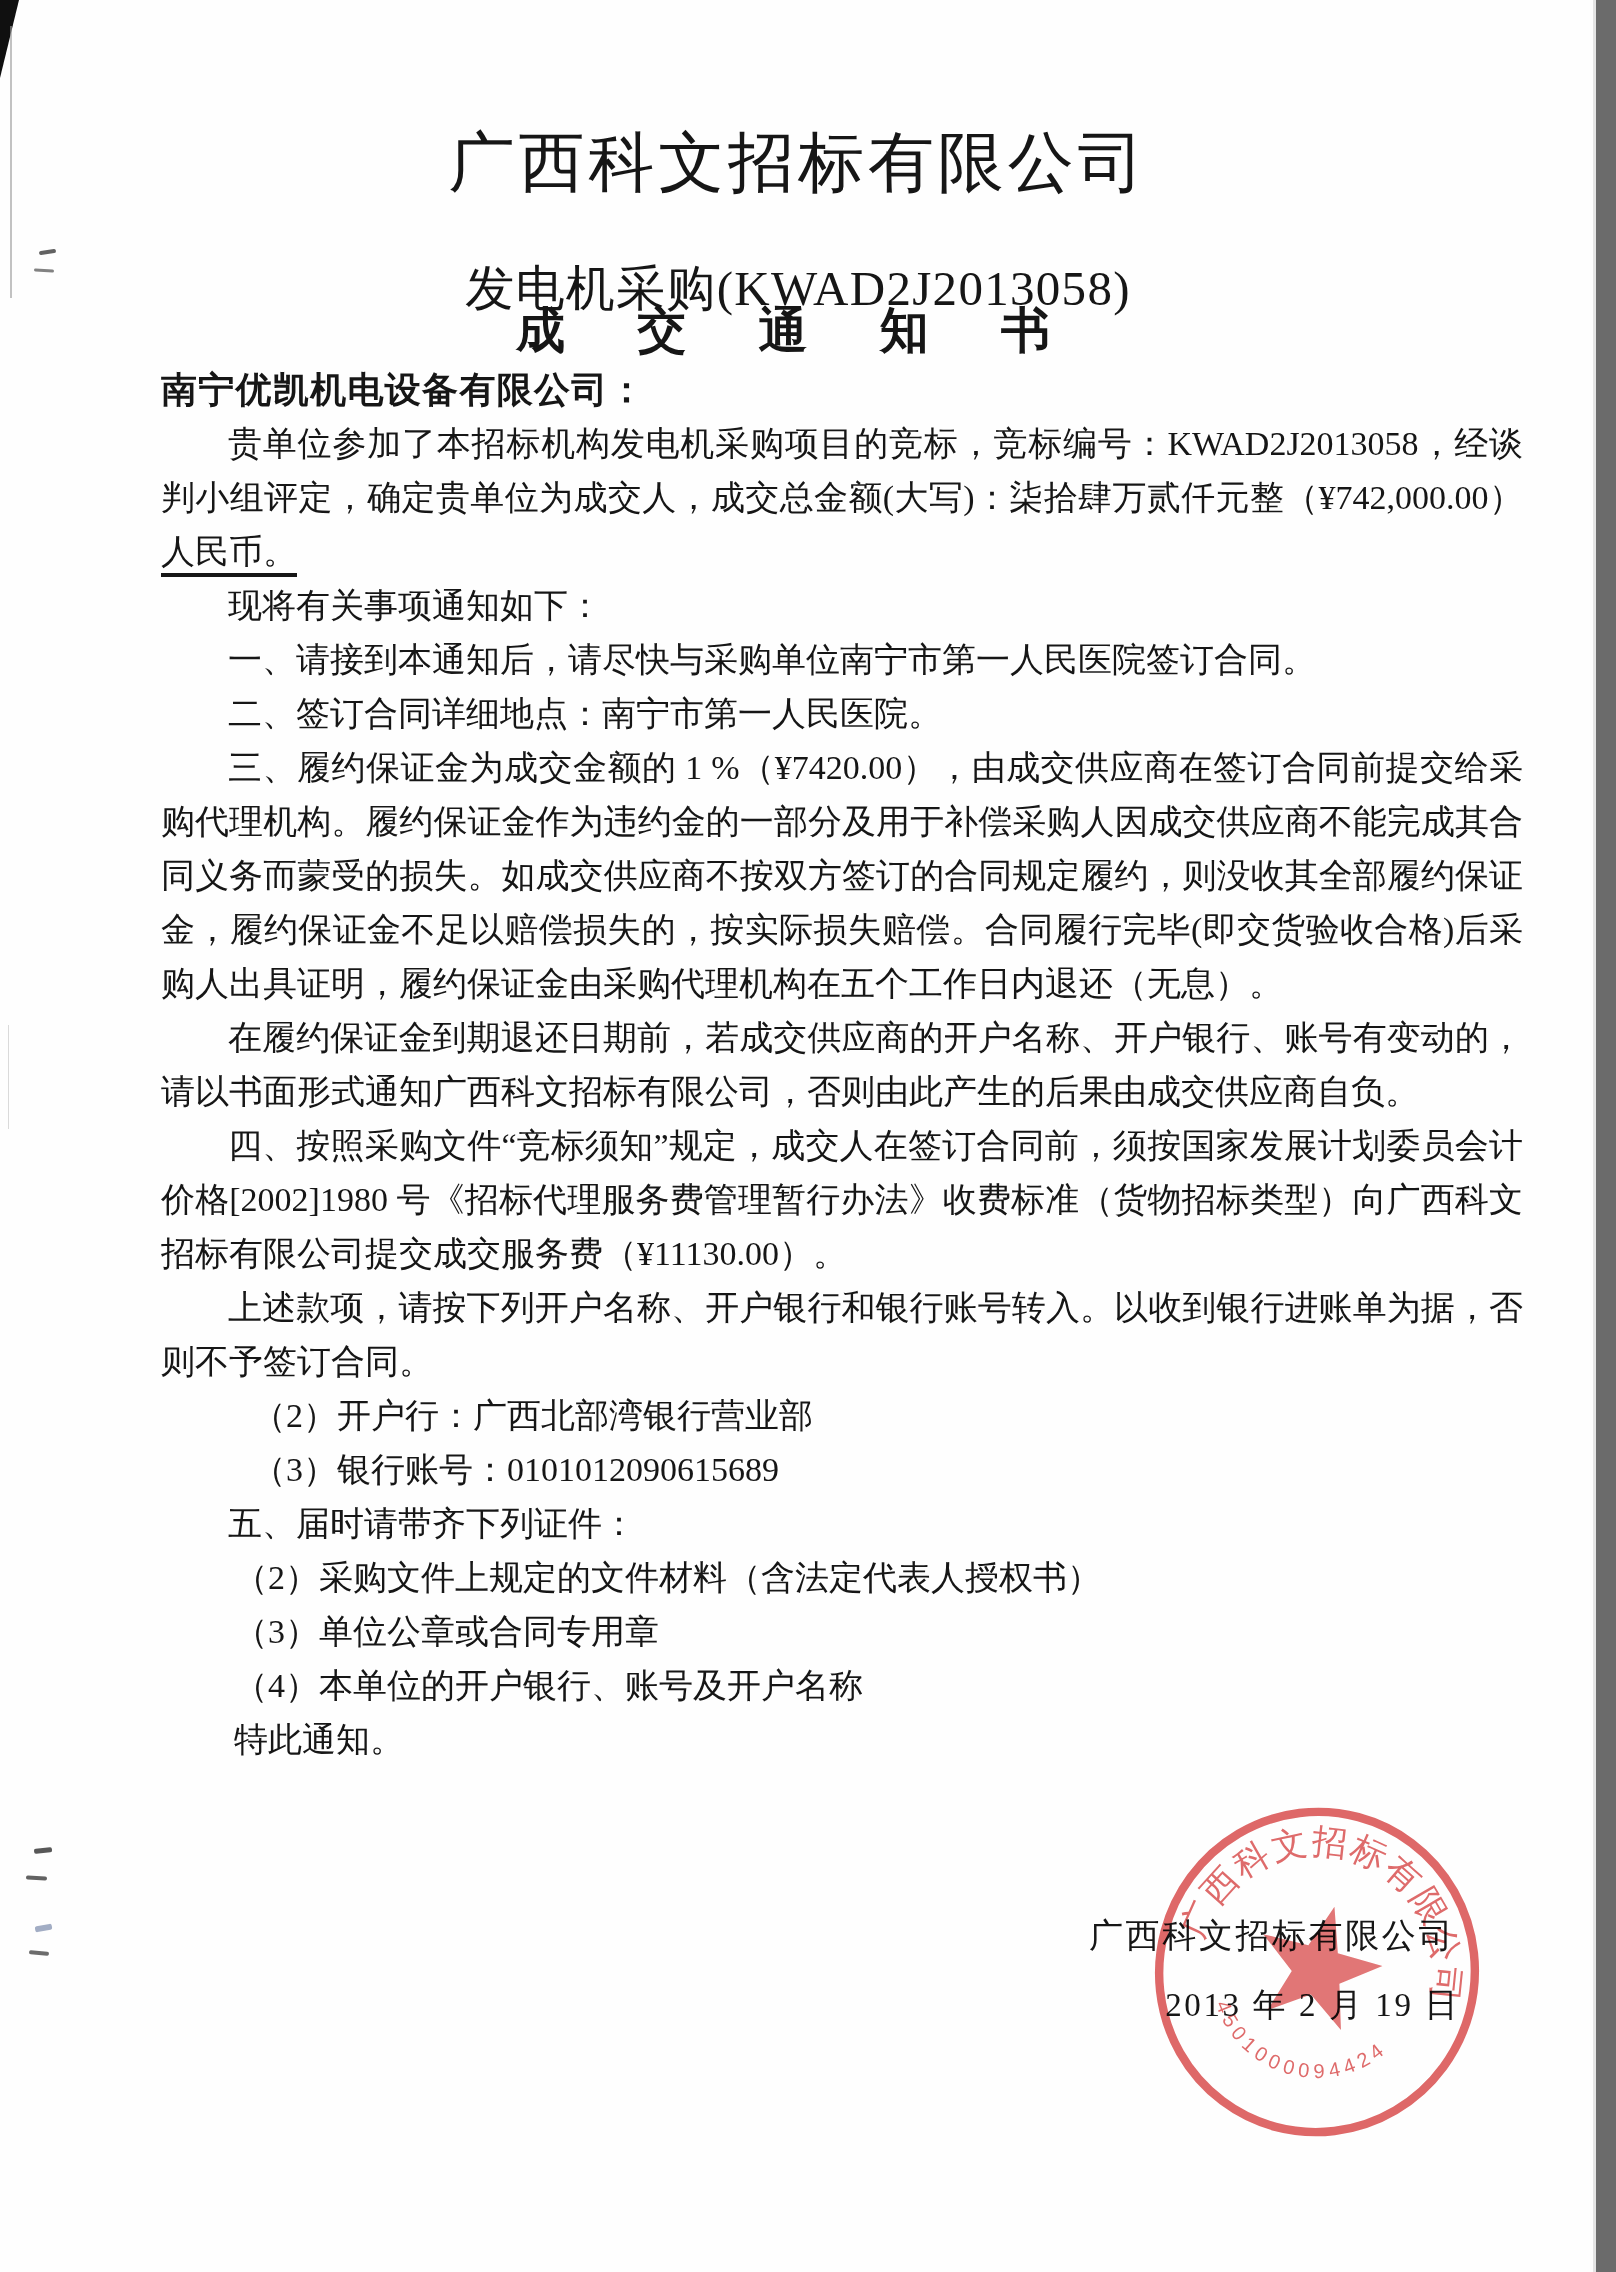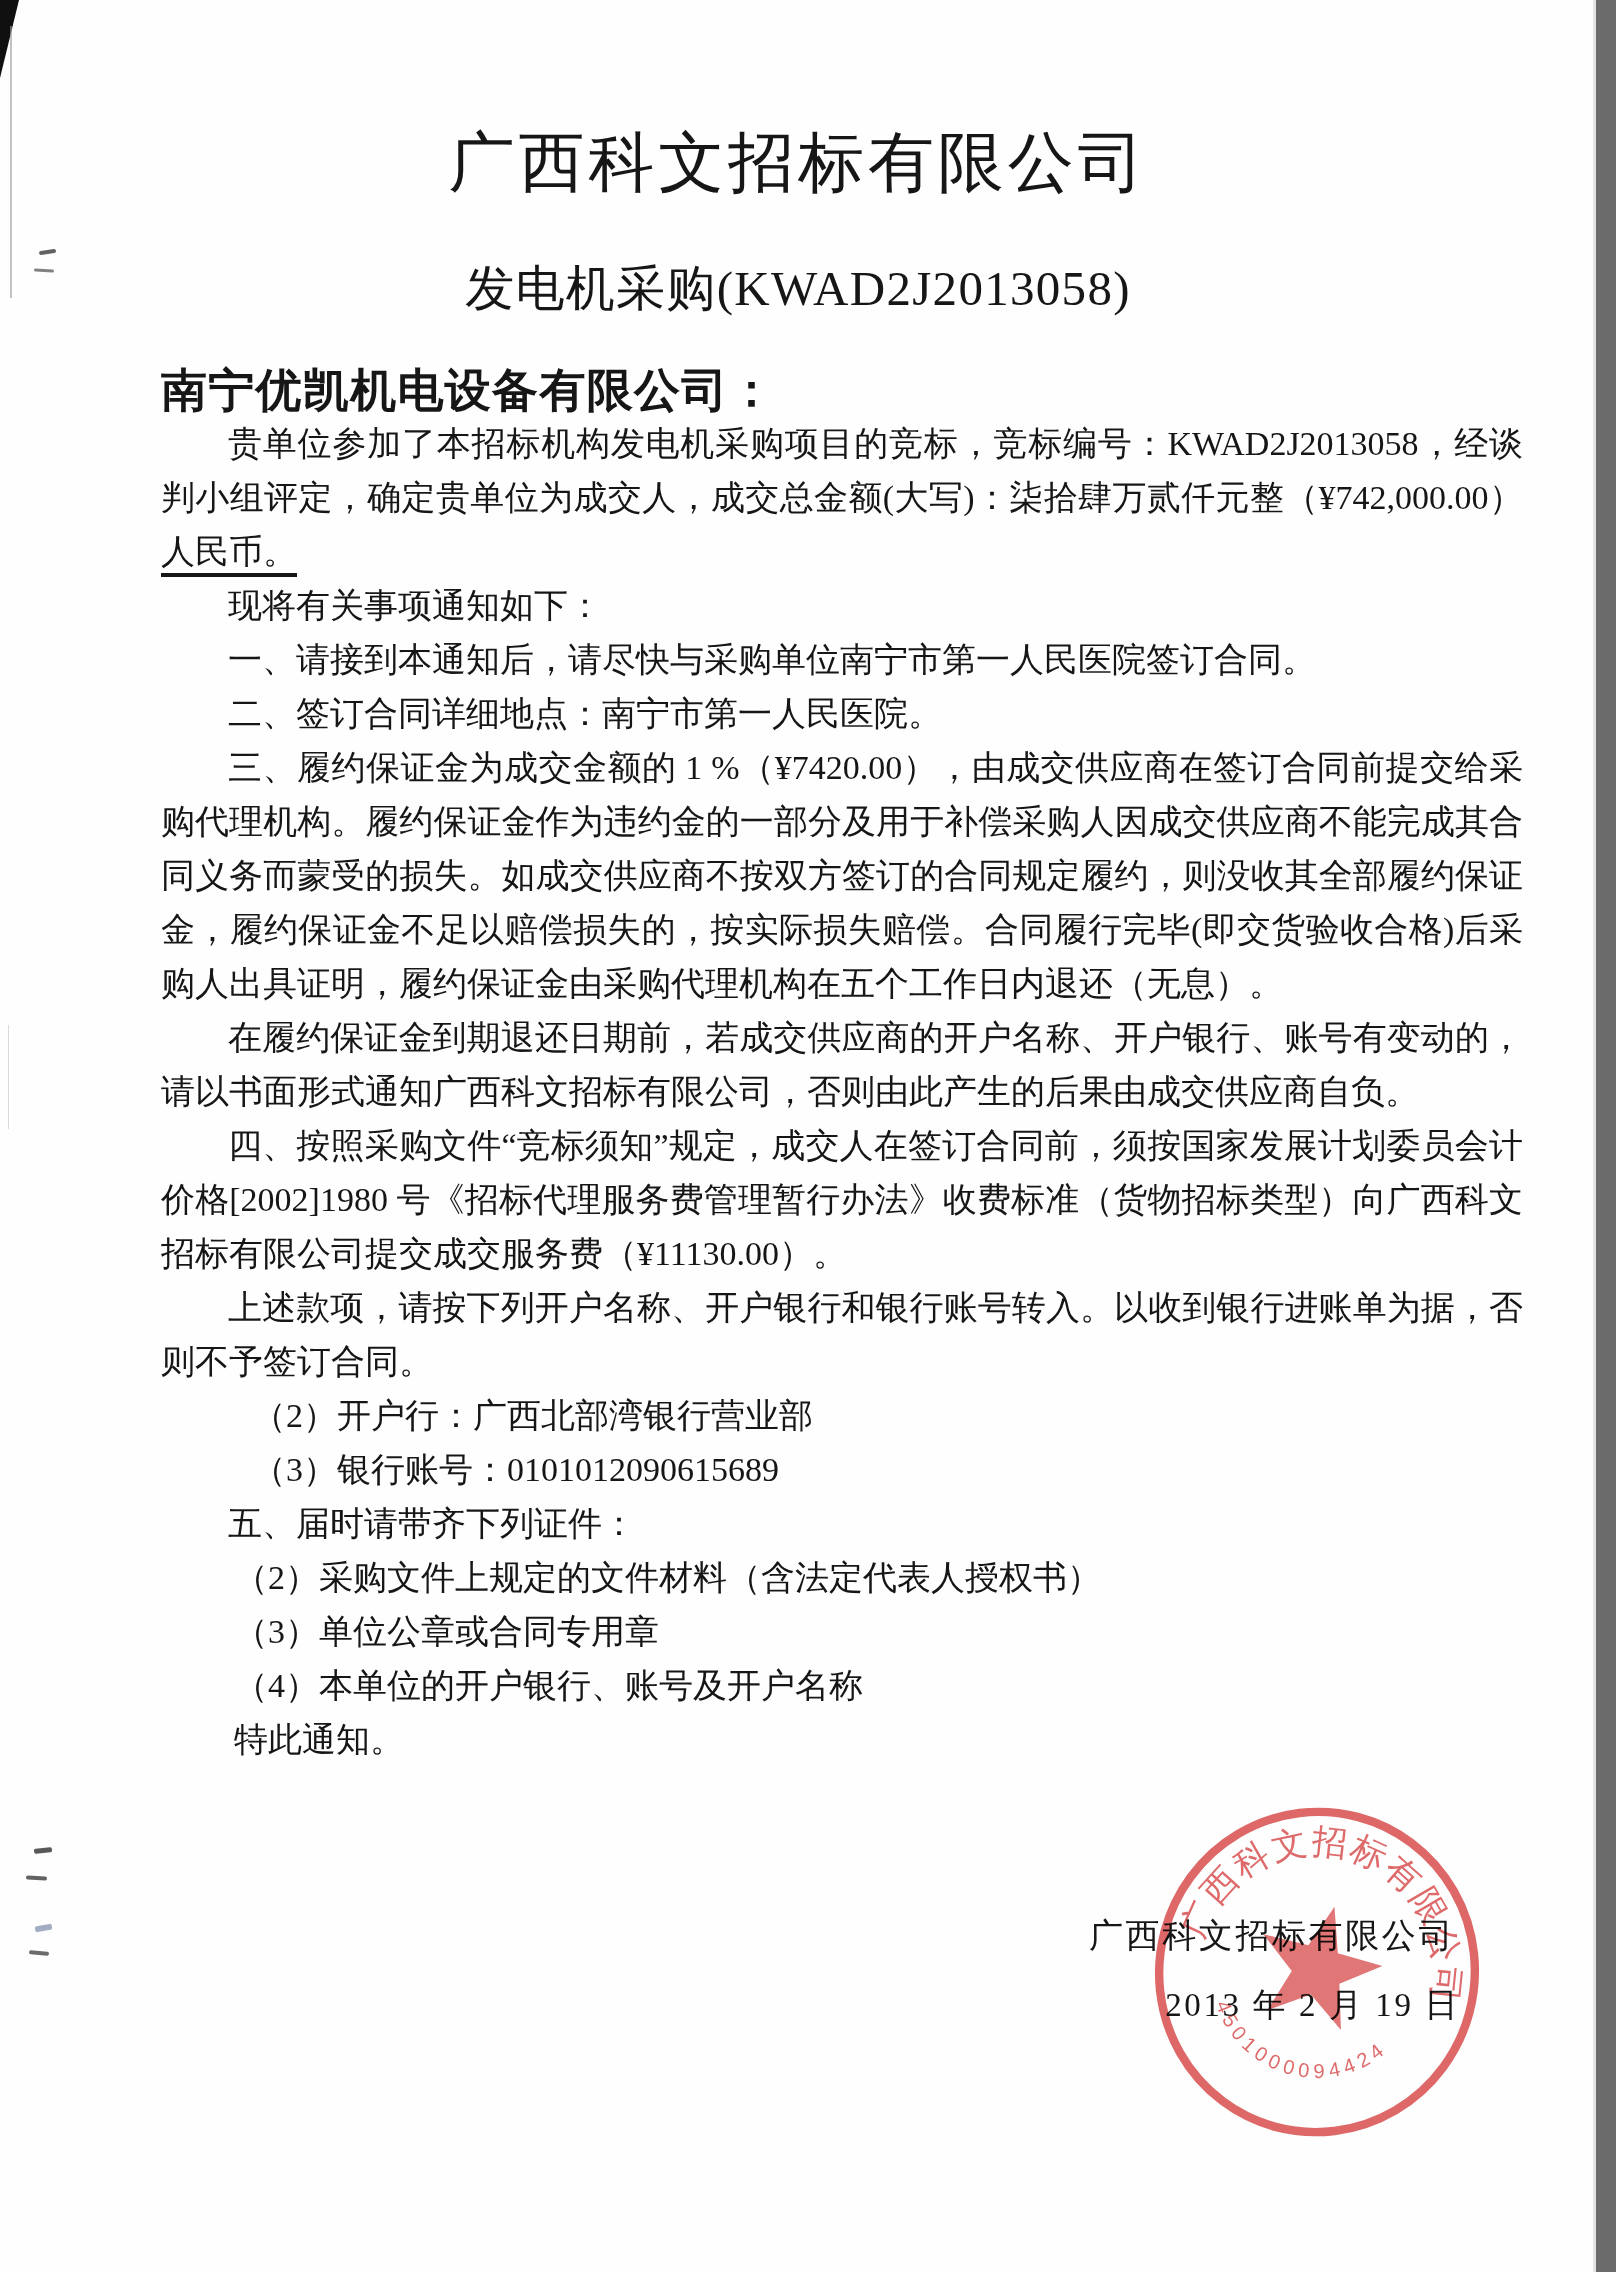--- a/index.html
+++ b/index.html
@@ -17,21 +17,21 @@
   .title-sub{top:214px;font-size:49px;line-height:1.1;letter-spacing:1.3px;margin-top:48px;}
   .title-notice{top:304px;font-size:49px;line-height:1.1;letter-spacing:30px;font-weight:600;}
   
   .content{
     position:absolute;left:161px;top:363px;width:1362px;
     font-size:34px;line-height:54px;text-align:justify;
   }
   .content p{margin:0;padding:0;}
   .recipient{
     font-family:"Liberation Sans",sans-serif;
-    font-weight:700;font-size:46px;letter-spacing:1.3px;
+    font-weight:700;font-size:36px;letter-spacing:1.3px;
   }
   .para{text-indent:67px;}
   .bank-line{text-indent:91px;}
   .cert-line{text-indent:73px;}
   .closing-line{text-indent:73px;}
   .u{
     text-decoration:underline;
     text-decoration-thickness:3.9px;
     text-underline-offset:9.7px;
   }
@@ -81,20 +81,21 @@
   <div class="artifact dash d1"></div>
   <div class="artifact dash d2"></div>
   <div class="artifact dash d3"></div>
   <div class="artifact dash d4"></div>
   <div class="artifact dash d5"></div>
   <div class="artifact dash d6"></div>
   <div class="artifact right-edge"></div>
 
   <div class="title title-main">广西科文招标有限公司</div>
   <div class="title title-sub">发电机采购(KWAD2J2013058)</div>
+  <div class="title title-notice">成 交 通 知 书</div>
 
   <div class="content">
     <p class="recipient">南宁优凯机电设备有限公司：</p>
     <p class="para"><span>贵单位参加了本招标机构发电机采购项目的竞标，竞标编号：KWAD2J2013058，经谈判小组评定，确定贵单位为成交人，成交总金额(大写)：柒拾肆万贰仟元整（¥742,000.00）</span><span class="u">人民币。</span></p>
     <p class="para">现将有关事项通知如下：</p>
     <p class="para">一、请接到本通知后，请尽快与采购单位南宁市第一人民医院签订合同。</p>
     <p class="para">二、签订合同详细地点：南宁市第一人民医院。</p>
     <p class="para">三、履约保证金为成交金额的 1 %（¥7420.00），由成交供应商在签订合同前提交给采购代理机构。履约保证金作为违约金的一部分及用于补偿采购人因成交供应商不能完成其合同义务而蒙受的损失。如成交供应商不按双方签订的合同规定履约，则没收其全部履约保证金，履约保证金不足以赔偿损失的，按实际损失赔偿。合同履行完毕(即交货验收合格)后采购人出具证明，履约保证金由采购代理机构在五个工作日内退还（无息）。</p>
     <p class="para">在履约保证金到期退还日期前，若成交供应商的开户名称、开户银行、账号有变动的，请以书面形式通知广西科文招标有限公司，否则由此产生的后果由成交供应商自负。</p>
     <p class="para">四、按照采购文件“竞标须知”规定，成交人在签订合同前，须按国家发展计划委员会计价格[2002]1980 号《招标代理服务费管理暂行办法》收费标准（货物招标类型）向广西科文招标有限公司提交成交服务费（¥11130.00）。</p>

